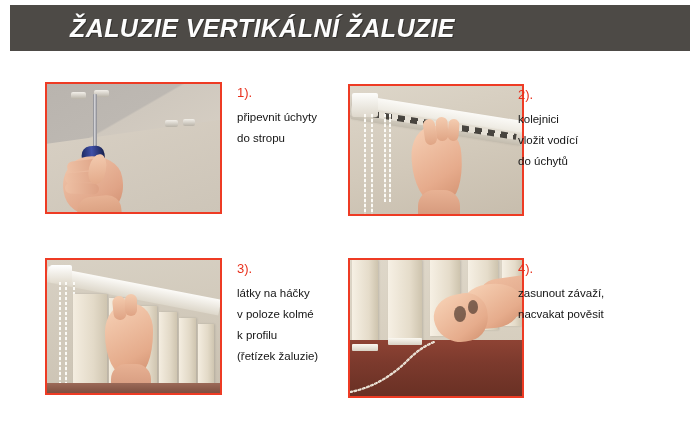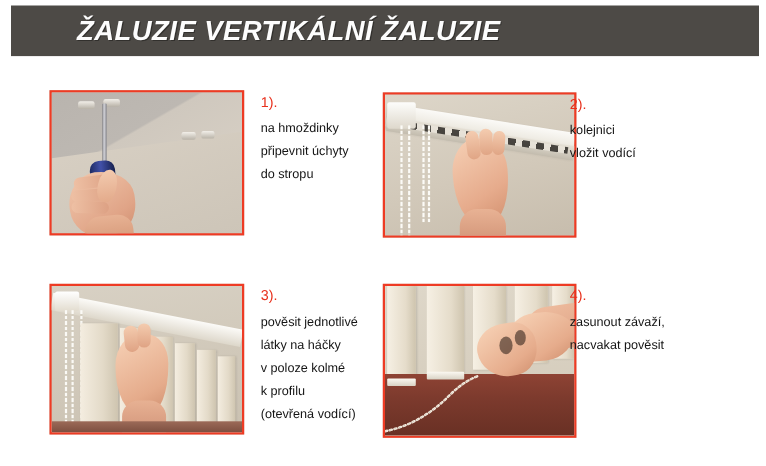--- a/index.html
+++ b/index.html
@@ -377,21 +377,20 @@
         <div class="p1-hand"></div>
         <div class="p1-finger f1"></div>
         <div class="p1-finger f2"></div>
         <div class="p1-finger f3"></div>
         <div class="p1-thumb"></div>
         <div class="p1-wrist"></div>
       </div>
     </div>
     <div class="caption cap-1">
       <div class="caption-number">1).</div>
-      <span class="caption-line">na hmoždinky</span>
       <span class="caption-line">připevnit úchyty</span>
       <span class="caption-line">do stropu</span>
     </div>
   </div>
 
   <div class="step step-2">
     <div class="photo photo-2">
       <div class="scene">
         <div class="p2-wall"></div>
         <div class="p2-rail"></div>
@@ -408,20 +407,21 @@
         <div class="p2-finger f1"></div>
         <div class="p2-finger f2"></div>
         <div class="p2-finger f3"></div>
         <div class="p2-wrist"></div>
       </div>
     </div>
     <div class="caption cap-2">
       <div class="caption-number">2).</div>
       <span class="caption-line">kolejnici</span>
       <span class="caption-line">vložit vodící</span>
+      <span class="caption-line">do úchytů</span>
     </div>
   </div>
 
   <div class="step step-3">
     <div class="photo photo-3">
       <div class="scene">
         <div class="p3-wall"></div>
         <div class="p3-rail"></div>
         <div class="p3-endcap"></div>
         <div class="p3-cords">
@@ -439,25 +439,24 @@
         </div>
         <div class="p3-hand"></div>
         <div class="p3-finger f1"></div>
         <div class="p3-finger f2"></div>
         <div class="p3-wrist"></div>
         <div class="p3-floor"></div>
       </div>
     </div>
     <div class="caption cap-3">
       <div class="caption-number">3).</div>
-      <span class="caption-line">pověsit jednotlivé</span>
       <span class="caption-line">látky na háčky</span>
       <span class="caption-line">v poloze kolmé</span>
       <span class="caption-line">k profilu</span>
-      <span class="caption-line">(otevřená vodící)</span>
+      <span class="caption-line">(řetízek žaluzie)</span>
     </div>
   </div>
 
   <div class="step step-4">
     <div class="photo photo-4">
       <div class="scene">
         <div class="p4-wall"></div>
         <div class="p4-slat s1"></div>
         <div class="p4-slat s2"></div>
         <div class="p4-slat s3"></div>

